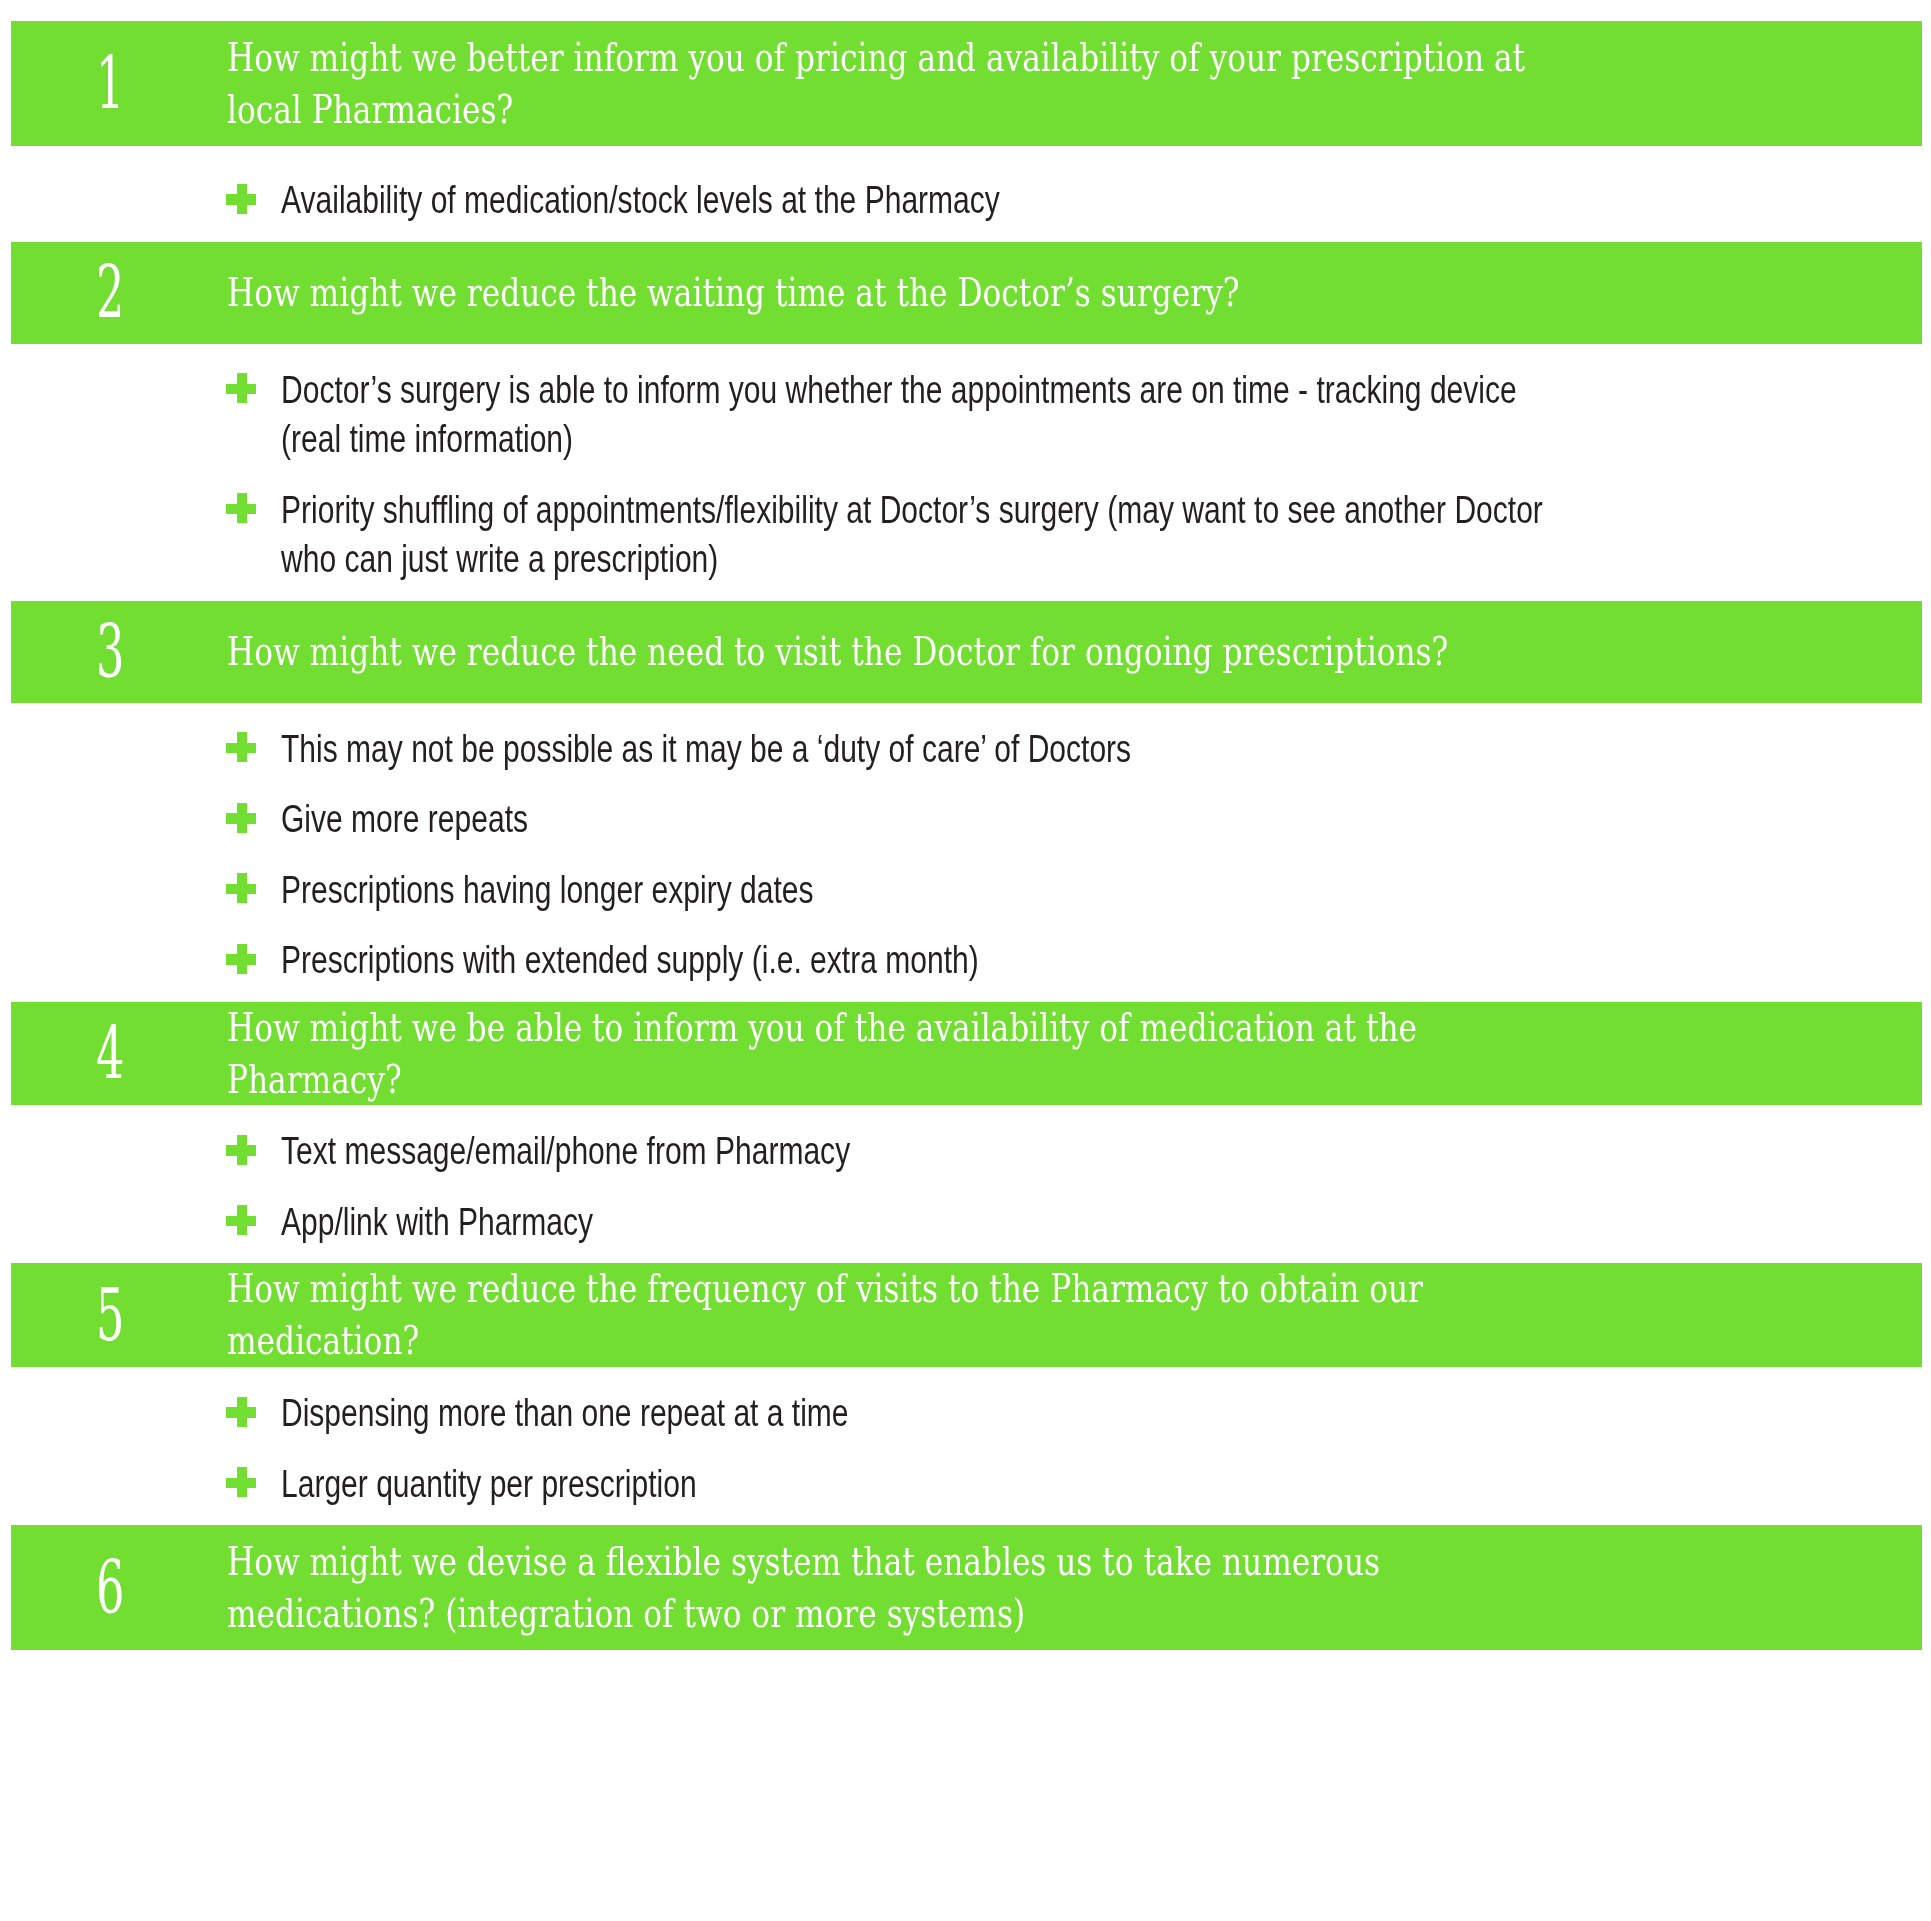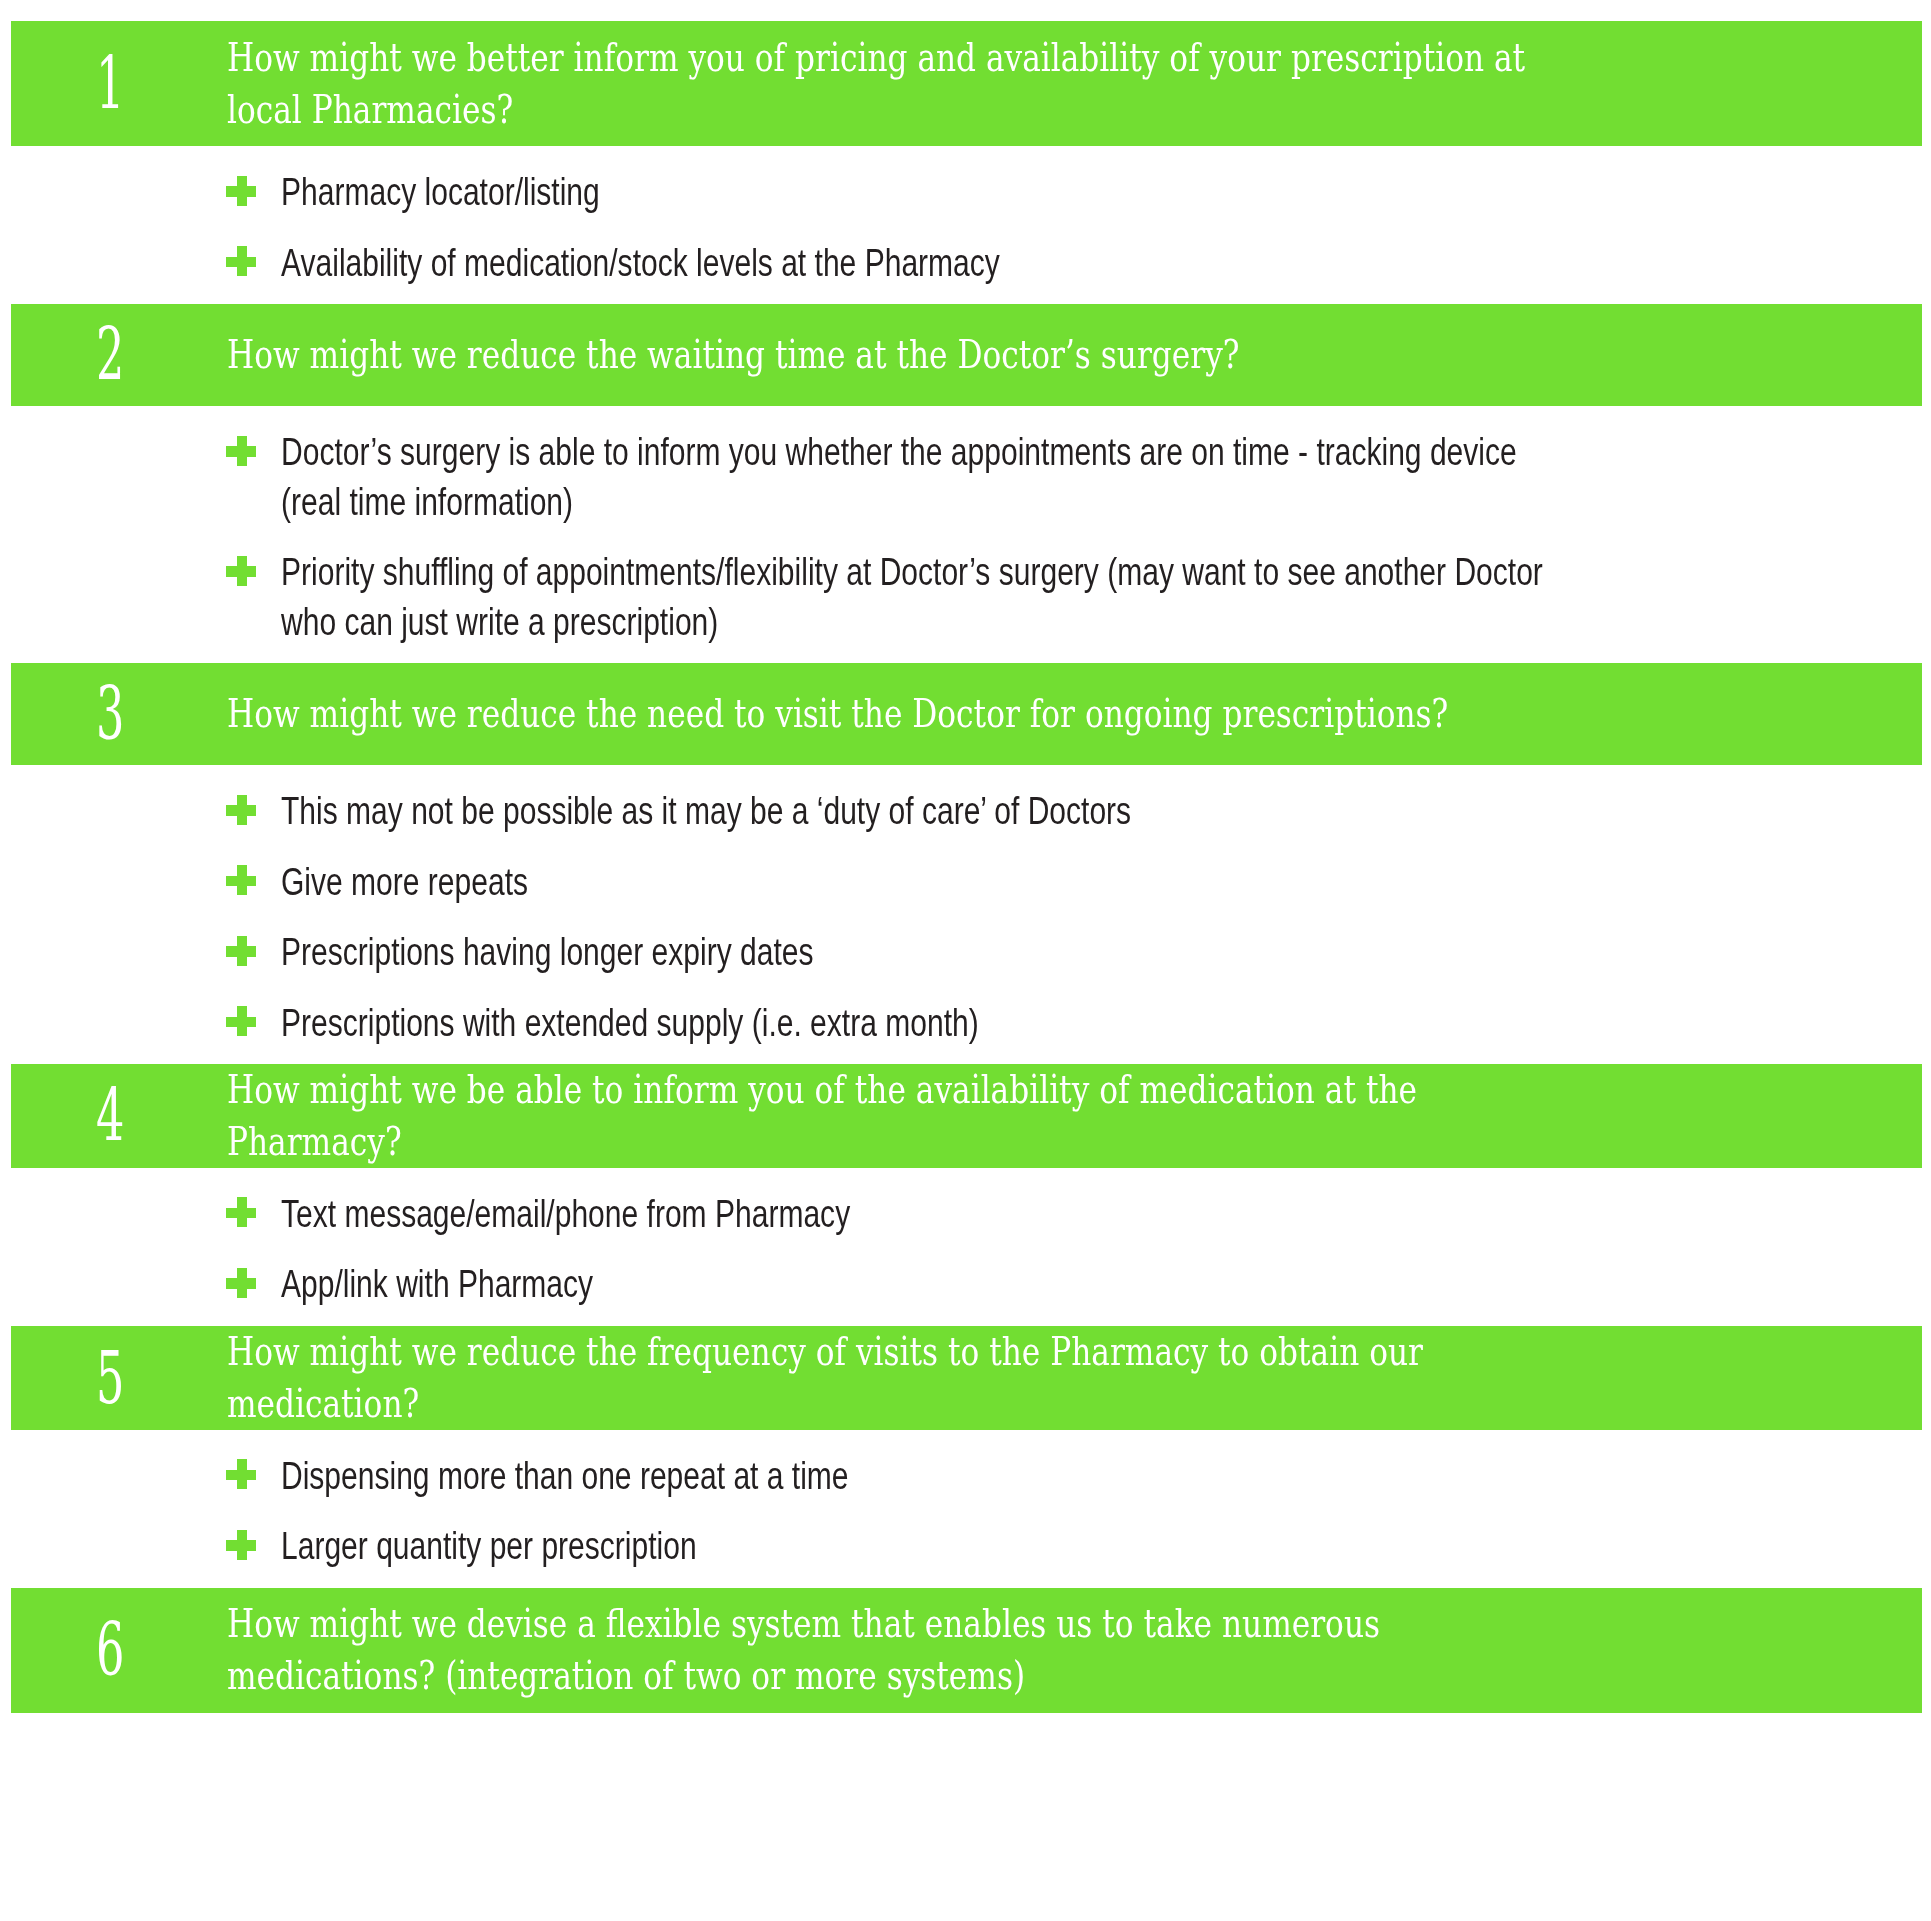--- a/index.html
+++ b/index.html
@@ -138,27 +138,20 @@
         <div class="band two-line">
           <div class="band-number">1</div>
           <div class="band-question">How might we better inform you of pricing and availability of your prescription at local Pharmacies?</div>
         </div>
         <ul class="bullets">
           <li class="bullet-row">
             <span class="bullet-icon">
               <span class="cross-v"></span>
               <span class="cross-h"></span>
             </span>
-            <span class="bullet-text">Pharmacy locator/listing</span>
-          </li>
-          <li class="bullet-row">
-            <span class="bullet-icon">
-              <span class="cross-v"></span>
-              <span class="cross-h"></span>
-            </span>
             <span class="bullet-text">Availability of medication/stock levels at the Pharmacy</span>
           </li>
         </ul>
       </div>
       <div class="section">
         <div class="band">
           <div class="band-number">2</div>
           <div class="band-question">How might we reduce the waiting time at the Doctor’s surgery?</div>
         </div>
         <ul class="bullets">

